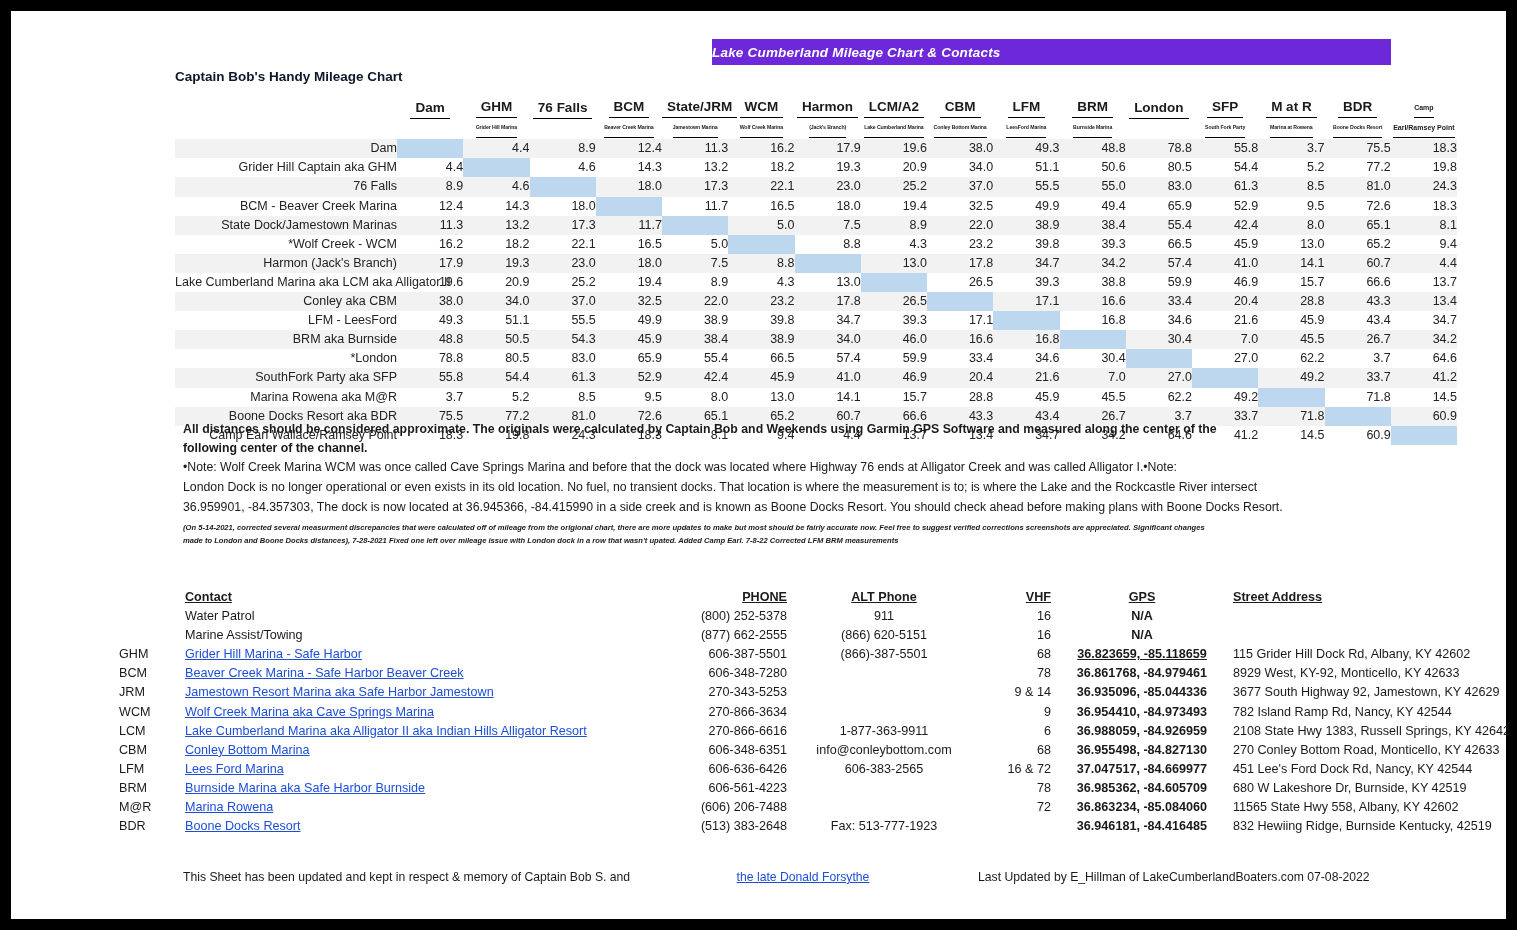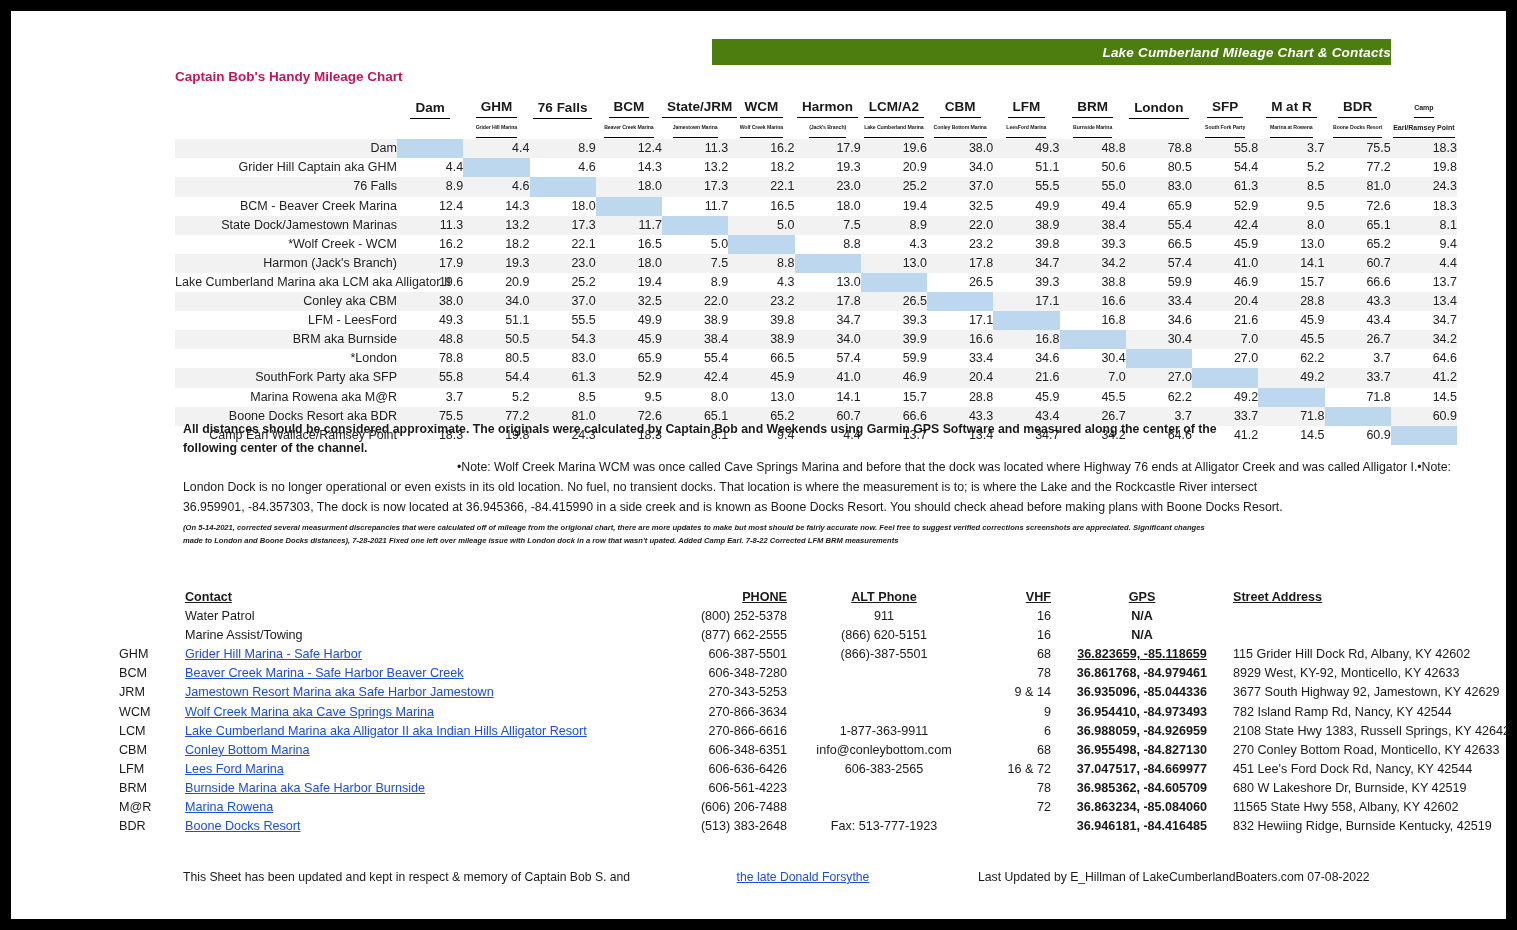--- a/index.html
+++ b/index.html
@@ -14,32 +14,32 @@
     position:absolute;
     left:11px; top:11px;
     width:1495px; height:908px;
     background:#ffffff;
   }
 
   
   #banner {
     position:absolute; left:701px; top:28px;
     width:679px; height:26px;
-    background:#4d7c0f;
+    background:#6d28d9;
     color:#ffffff;
     font-style:italic; font-weight:bold;
     font-size:13.5px;
-    display:flex; align-items:center; justify-content:flex-end;
+    display:flex; align-items:center; justify-content:flex-start;
     letter-spacing:.2px;
   }
 
   
   #chart-title {
     position:absolute; left:164px; top:58px;
-    font-size:13.5px; font-weight:bold; color:#be185d;
+    font-size:13.5px; font-weight:bold; color:#0f172a;
   }
 
   
   #matrix {
     position:absolute; left:164px; top:68px;
     width:1282px;
     border-collapse:collapse;
     table-layout:fixed;
   }
   #matrix th, #matrix td {
@@ -76,21 +76,21 @@
   td.val { text-align:right; padding-right:10px; }
   td.diag { background:#bdd7ee !important; }
 
   
   #notes {
     position:absolute; left:172px; top:409px; width:1268px;
     color:#1a1a1a;
   }
   .note-p1 { font-size:12.3px; font-weight:bold; line-height:18.6px; }
   .note-p2 { font-size:12.3px; line-height:18.8px; margin-top:1px;}
-  .note-row { display:flex; justify-content:flex-end; }
+  .note-row { display:flex; justify-content:flex-start; }
   .note-fine { font-size:7.6px; font-style:italic; font-weight:bold; line-height:13px; margin-top:4px; width:1200px;}
 
   
   #contacts {
     position:absolute; left:108px; top:577px;
     width:1330px;
     border-collapse:collapse;
     table-layout:fixed;
   }
   #contacts td, #contacts th { padding:0; height:19.1px; line-height:19.1px; font-size:12.6px; color:#1a1a1a; vertical-align:middle;}
@@ -424,21 +424,21 @@
         </tr>
         <tr class="odd">
           <td class="rl">BRM aka Burnside</td>
           <td class="val">48.8</td>
           <td class="val">50.5</td>
           <td class="val">54.3</td>
           <td class="val">45.9</td>
           <td class="val">38.4</td>
           <td class="val">38.9</td>
           <td class="val">34.0</td>
-          <td class="val">39.9</td>
+          <td class="val">46.0</td>
           <td class="val">16.6</td>
           <td class="val">16.8</td>
           <td class="val diag"></td>
           <td class="val">30.4</td>
           <td class="val">7.0</td>
           <td class="val">45.5</td>
           <td class="val">26.7</td>
           <td class="val">34.2</td>
         </tr>
         <tr class="even">

